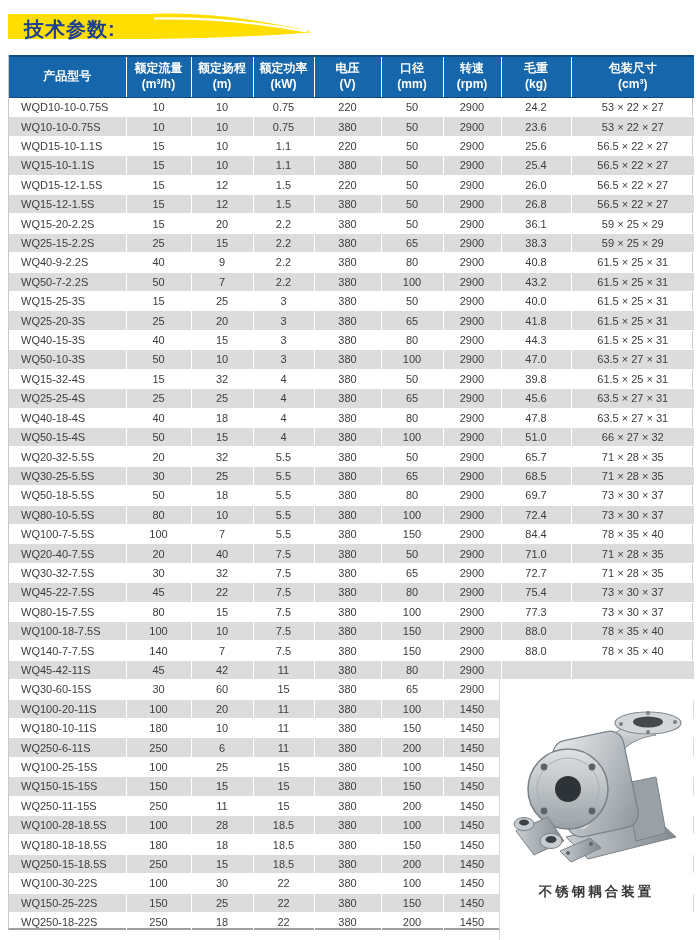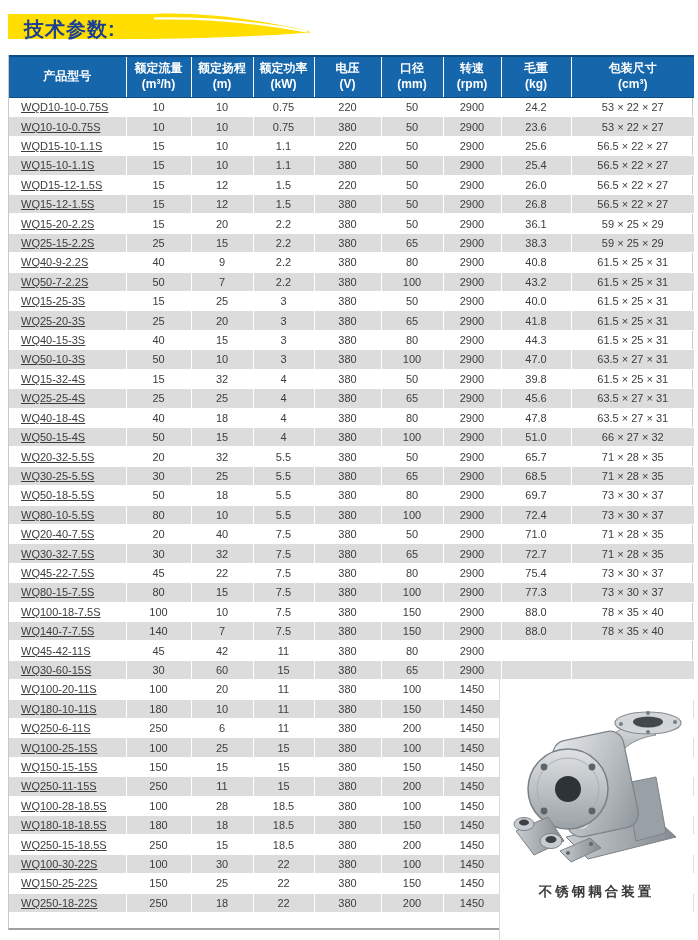--- a/index.html
+++ b/index.html
@@ -30,21 +30,21 @@
     padding:0;border-top:2px solid #0D4C85;border-bottom:1px solid #0D4C85;
   }
   thead th + th{border-left:1px solid #ffffff;}
   tbody tr{height:19.42px;}
   tbody tr:nth-child(even){background:#dcdcdc;}
   tbody td{
     font-size:11px;color:#3c3c3c;text-align:center;padding:0;
     border-bottom:1px solid #ffffff;white-space:nowrap;overflow:hidden;
   }
   tbody td + td{border-left:1px solid #ffffff;}
-  tbody td.model{text-align:left;padding-left:12px;text-decoration:underline;}
+  tbody td.model{text-align:left;padding-left:12px;}
   
   .photo-panel{
     position:absolute;left:490px;top:624px;width:193px;height:272px;
     background:#ffffff;border-left:1px solid #d9d9d9;
   }
   .photo-panel svg{position:absolute;left:4px;top:12px;}
   .photo-caption{
     position:absolute;left:0;top:204px;width:100%;text-align:center;
     font-size:13.5px;font-weight:bold;color:#3a3a3a;letter-spacing:3px;
   }
@@ -348,20 +348,31 @@
         <tr>
           <td class="model">WQ80-10-5.5S</td>
           <td>80</td>
           <td>10</td>
           <td>5.5</td>
           <td>380</td>
           <td>100</td>
           <td>2900</td>
           <td>72.4</td>
           <td>73 × 30 × 37</td>
+        </tr>
+        <tr>
+          <td class="model">WQ100-7-5.5S</td>
+          <td>100</td>
+          <td>7</td>
+          <td>5.5</td>
+          <td>380</td>
+          <td>150</td>
+          <td>2900</td>
+          <td>84.4</td>
+          <td>78 × 35 × 40</td>
         </tr>
         <tr>
           <td class="model">WQ20-40-7.5S</td>
           <td>20</td>
           <td>40</td>
           <td>7.5</td>
           <td>380</td>
           <td>50</td>
           <td>2900</td>
           <td>71.0</td>

